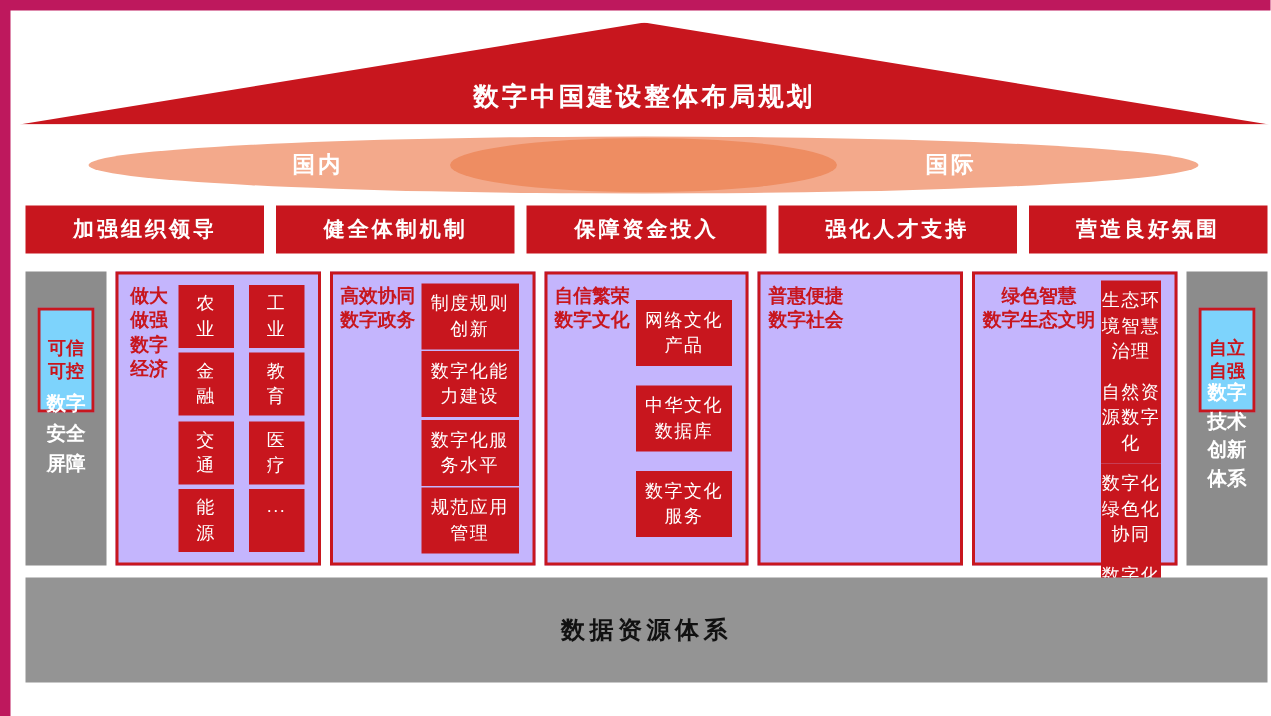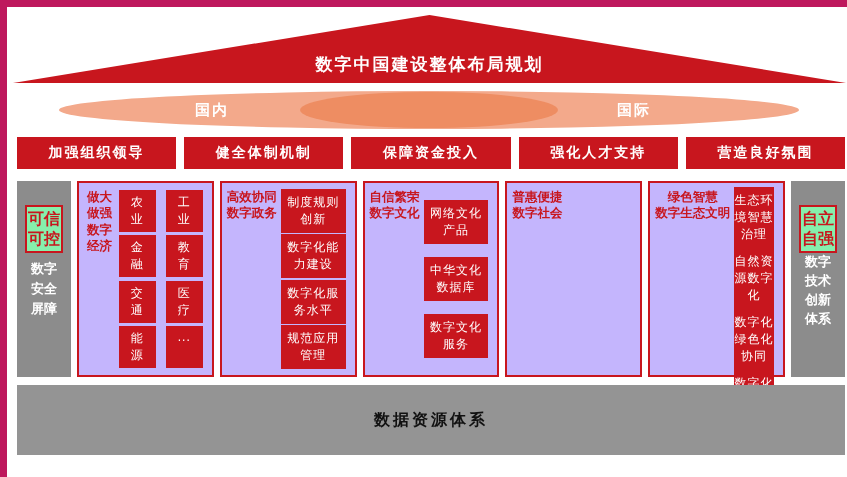--- a/index.html
+++ b/index.html
@@ -24,22 +24,22 @@
 
   
   .guarantee-row{position:absolute;left:10px;top:130px;width:828px;display:flex;gap:8px;font-family:Liberation Mono, monospace;}
   .g-btn{flex:1;height:32px;background:#c8161e;color:#fff;font-size:14px;font-weight:bold;
         letter-spacing:2px;display:flex;align-items:center;justify-content:center;}
 
   
   .middle{position:absolute;left:10px;top:174px;width:828px;height:196px;display:flex;gap:6px;}
   .side{width:54px;background:#8c8c8c;position:relative;flex:0 0 54px;}
   .side-badge{position:absolute;left:50%;transform:translateX(-50%);top:24px;width:38px;
-        background:#86efac;border:2px solid #c8161e;color:#c8161e;font-weight:bold;font-size:16px;
-        line-height:1.25;text-align:center;padding:2px 0;white-space:pre-line;box-sizing:border-box;}
+        background:#7dd3fc;border:2px solid #c8161e;color:#c8161e;font-weight:bold;font-size:12px;
+        line-height:1.25;text-align:center;padding:18px 0;white-space:pre-line;box-sizing:border-box;}
   .side-label{position:absolute;left:0;right:0;top:78px;color:#fff;font-weight:bold;font-size:13px;
         line-height:1.55;text-align:center;white-space:pre-line;}
   .side.right .side-label{top:72px;line-height:1.45;}
 
   .pillar{flex:1;border:2px solid #c8161e;background:#c4b5fd;display:flex;flex-direction:row;
         padding:4px 5px;box-sizing:border-box;}
   .pillar-title{color:#c8161e;font-weight:bold;font-size:12.5px;line-height:1.3;text-align:center;
         white-space:pre-line;margin:2px 0 3px;}
   .pillar-items{flex:1;display:flex;flex-direction:column;justify-content:space-evenly;padding:0 4px;}
   .pillar-items .item{background:#c8161e;color:#fff;font-size:12px;text-align:center;

